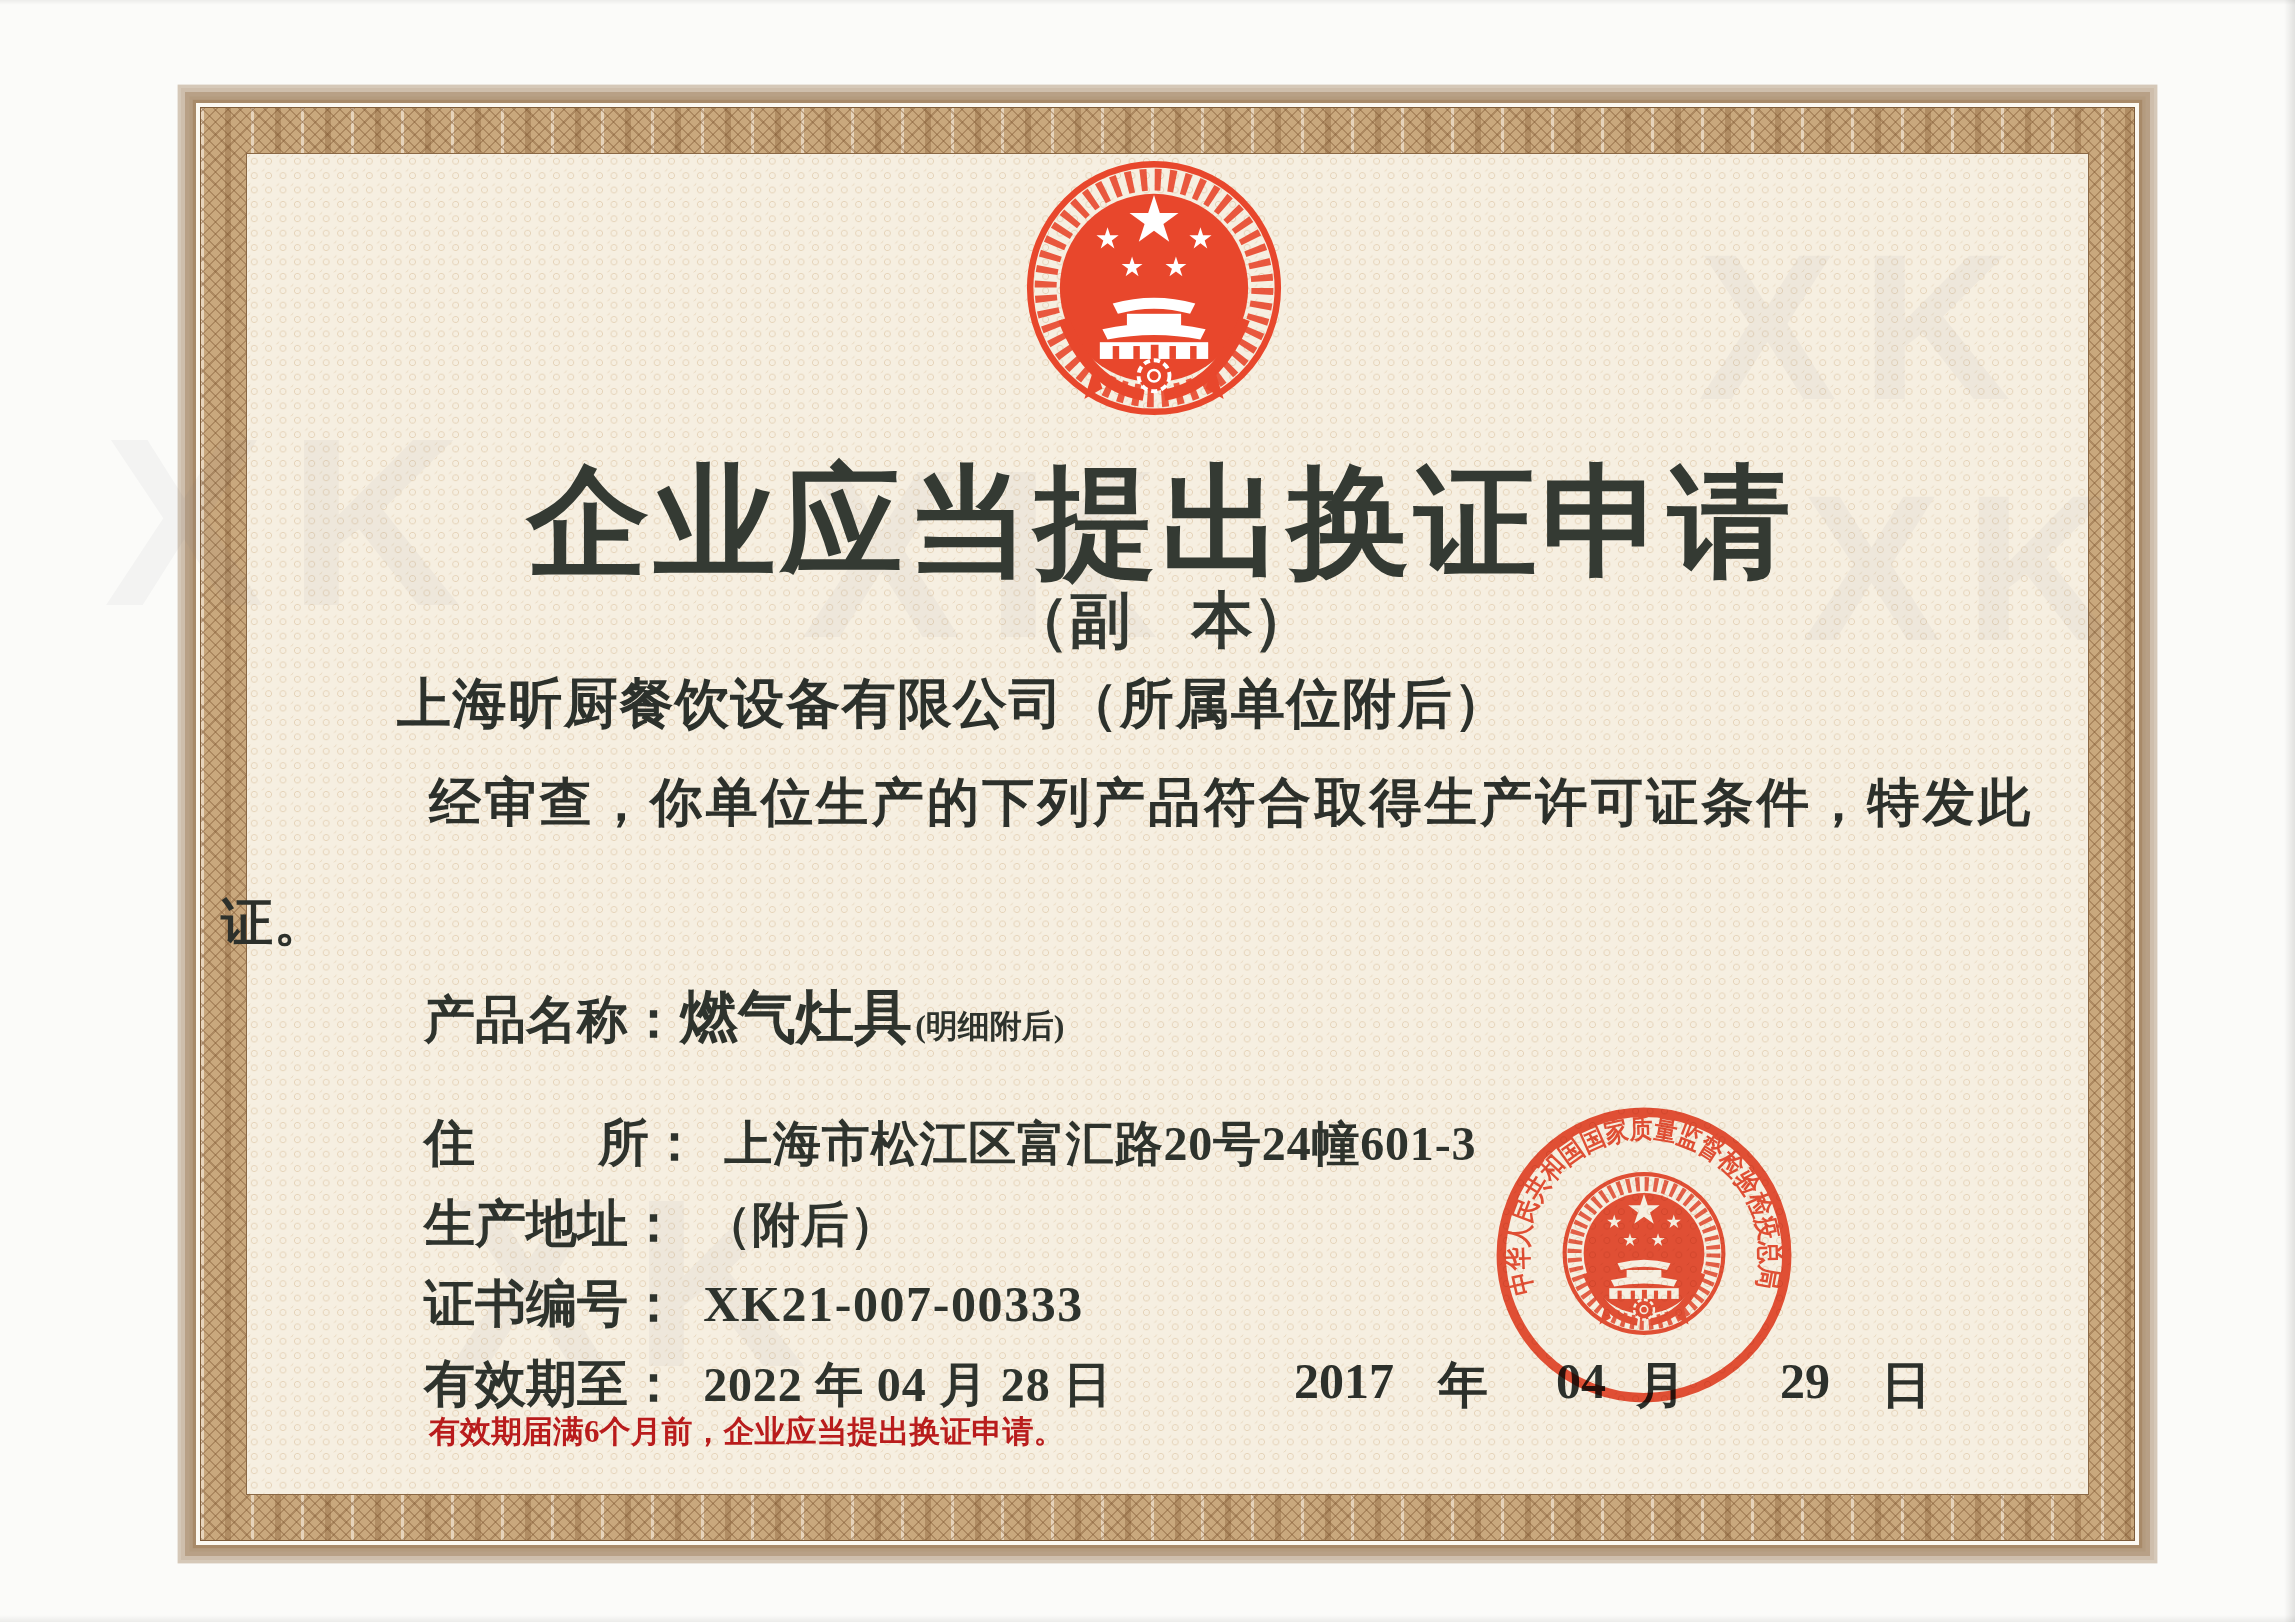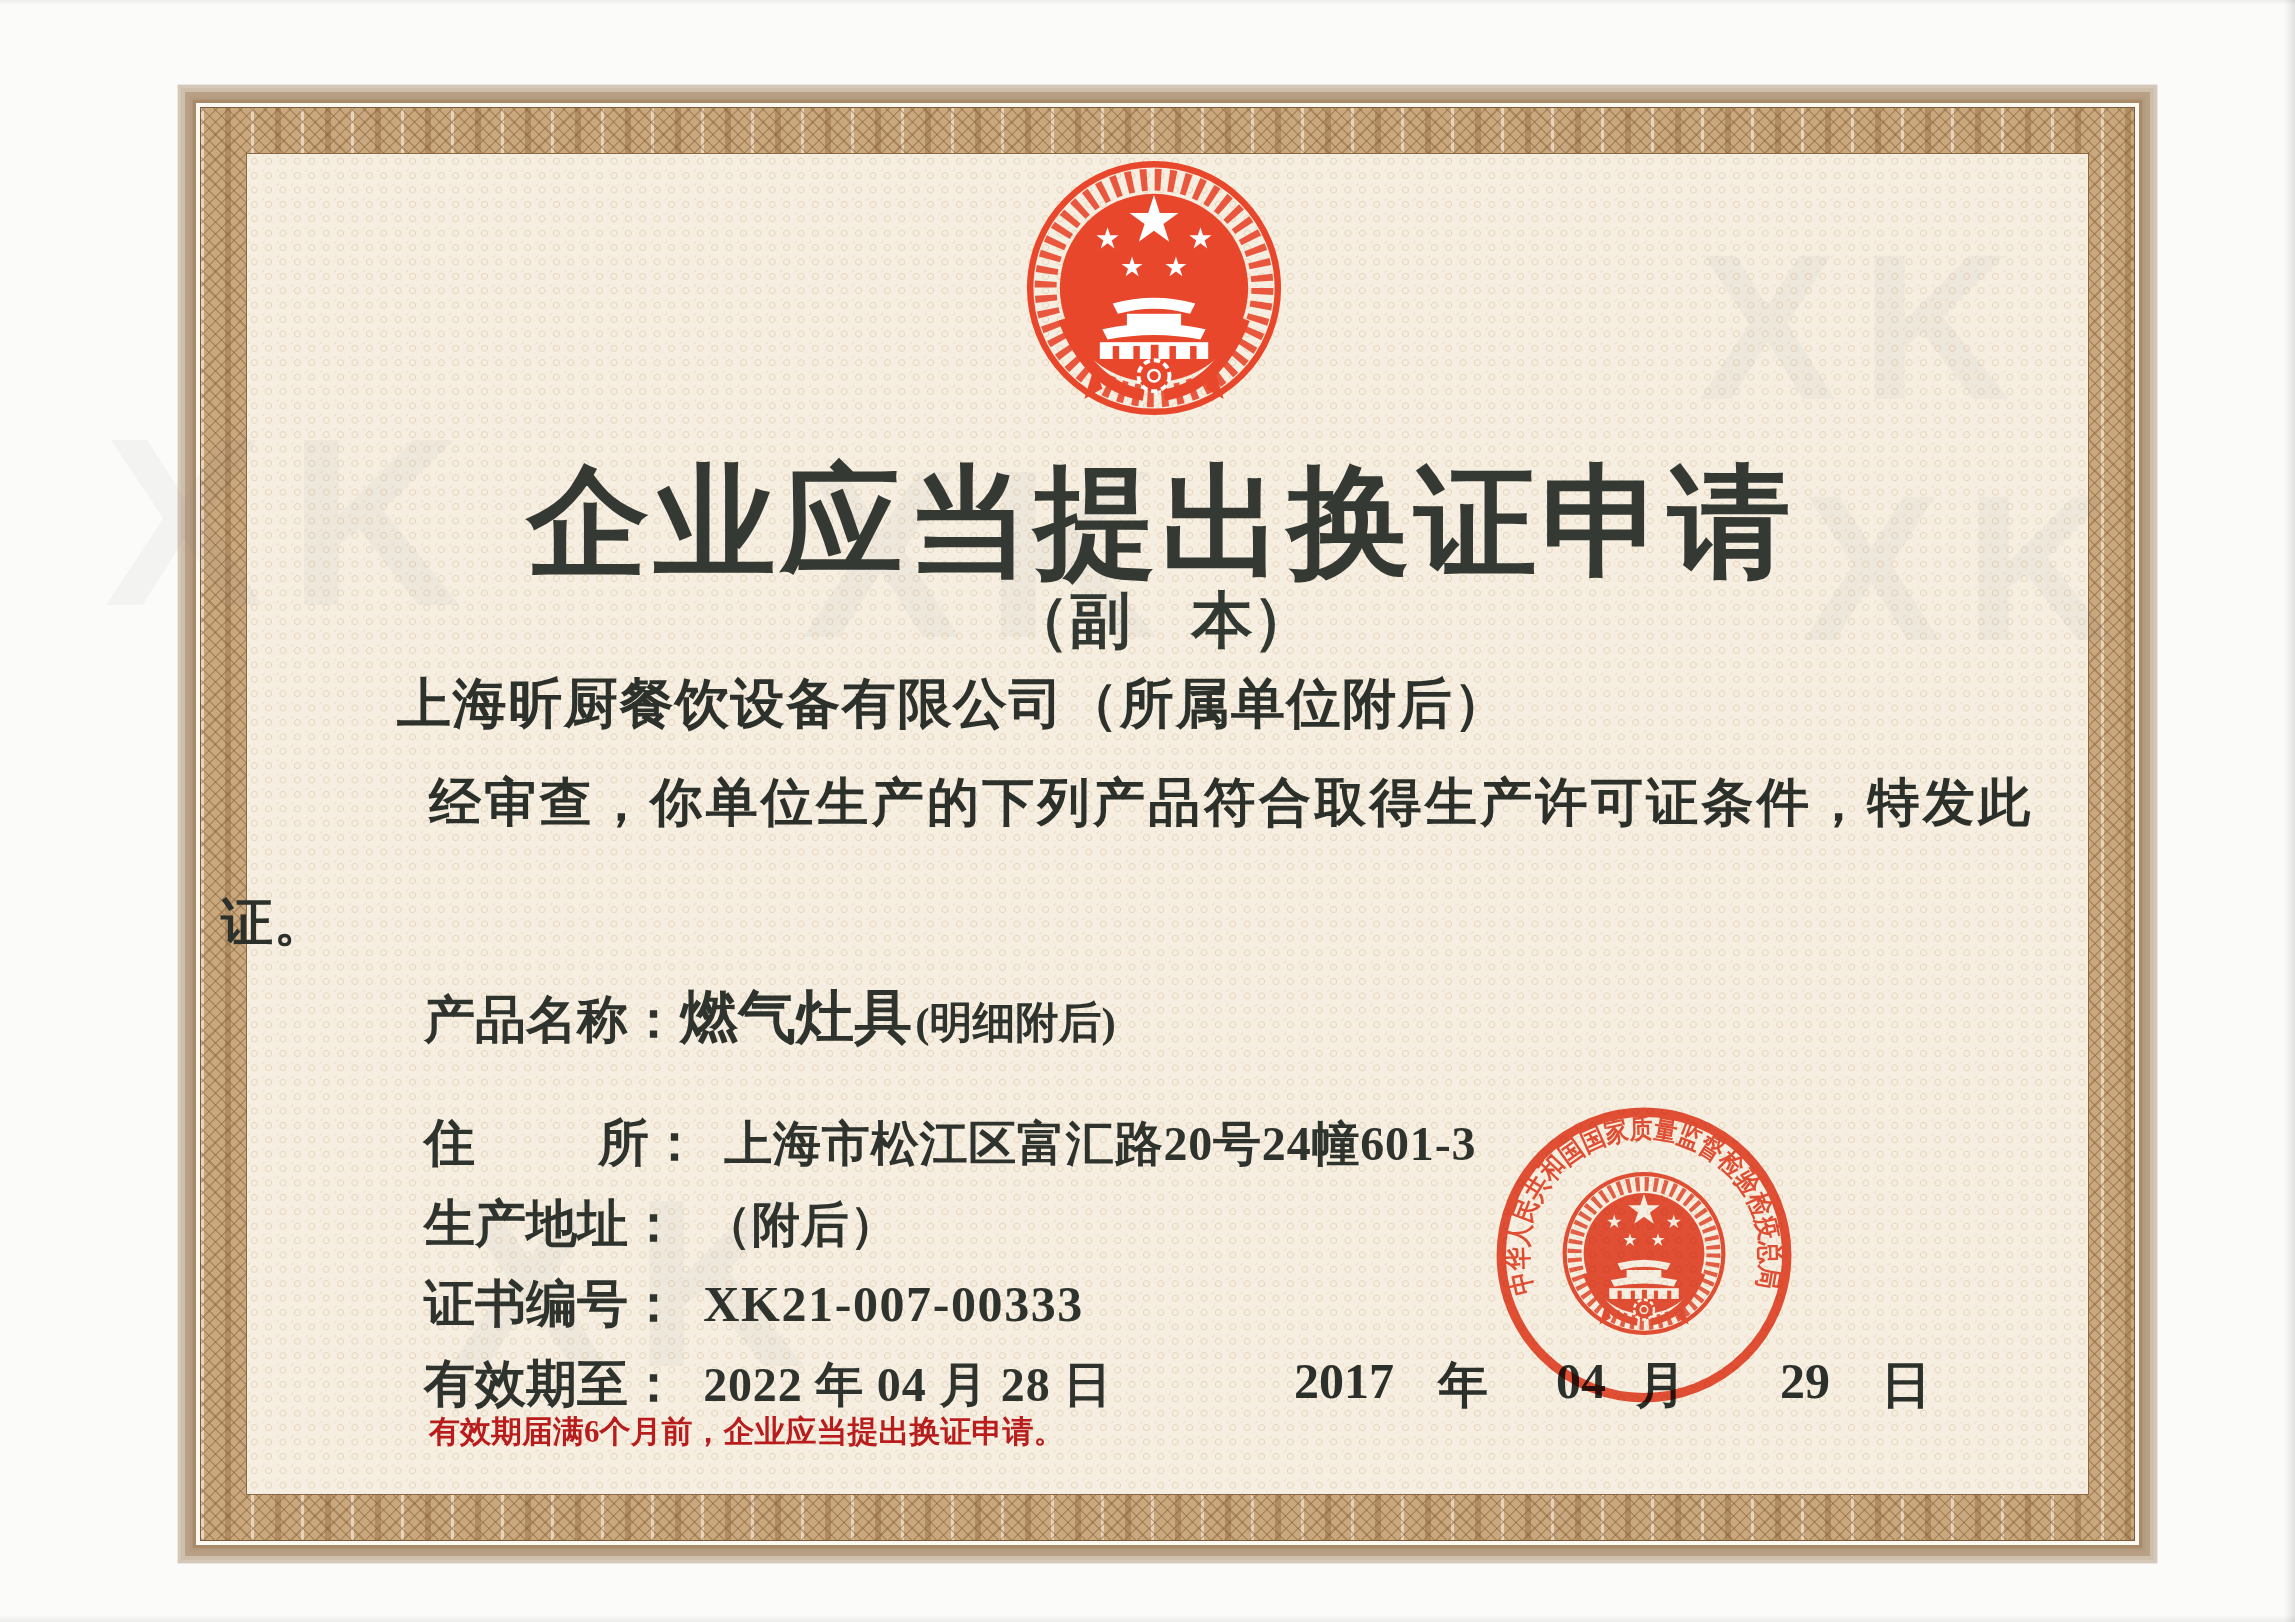--- a/index.html
+++ b/index.html
@@ -53,21 +53,21 @@
          font-size:61px;font-weight:600;color:#323832;}
   .company{position:absolute;left:397px;top:668px;font-size:54px;font-weight:700;
          letter-spacing:1.6px;color:#2c312c;white-space:nowrap;}
   .para{position:absolute;left:221px;top:743px;width:1810px;
          font-size:52px;line-height:120px;font-weight:700;color:#2c302b;
          text-indent:208px;letter-spacing:0.8px;text-align:justify;}
 
   .product-row{position:absolute;left:424px;top:979px;display:flex;align-items:baseline;white-space:nowrap;}
   .product-label{font-size:51px;font-weight:900;}
   .product-value{font-size:58px;font-weight:900;margin-left:1px;}
-  .product-note{font-size:43px;font-weight:700;margin-left:3.2px;}
+  .product-note{font-size:32px;font-weight:700;margin-left:3.2px;}
 
   .field-row{position:absolute;left:424px;white-space:nowrap;}
   .row-residence{top:1109px;}
   .row-prodaddr{top:1190px;}
   .row-certno{top:1270px;}
   .row-valid{top:1350px;}
   .f-label{display:inline-block;font-size:51px;font-weight:900;vertical-align:baseline;}
   .f-label-split{display:inline-flex;width:276px;justify-content:space-between;}
   .f-value{font-size:48px;font-weight:700;margin-left:21px;letter-spacing:0.8px;}
   .f-value-mono{font-size:50px;font-weight:700;margin-left:21px;letter-spacing:1.6px;}

